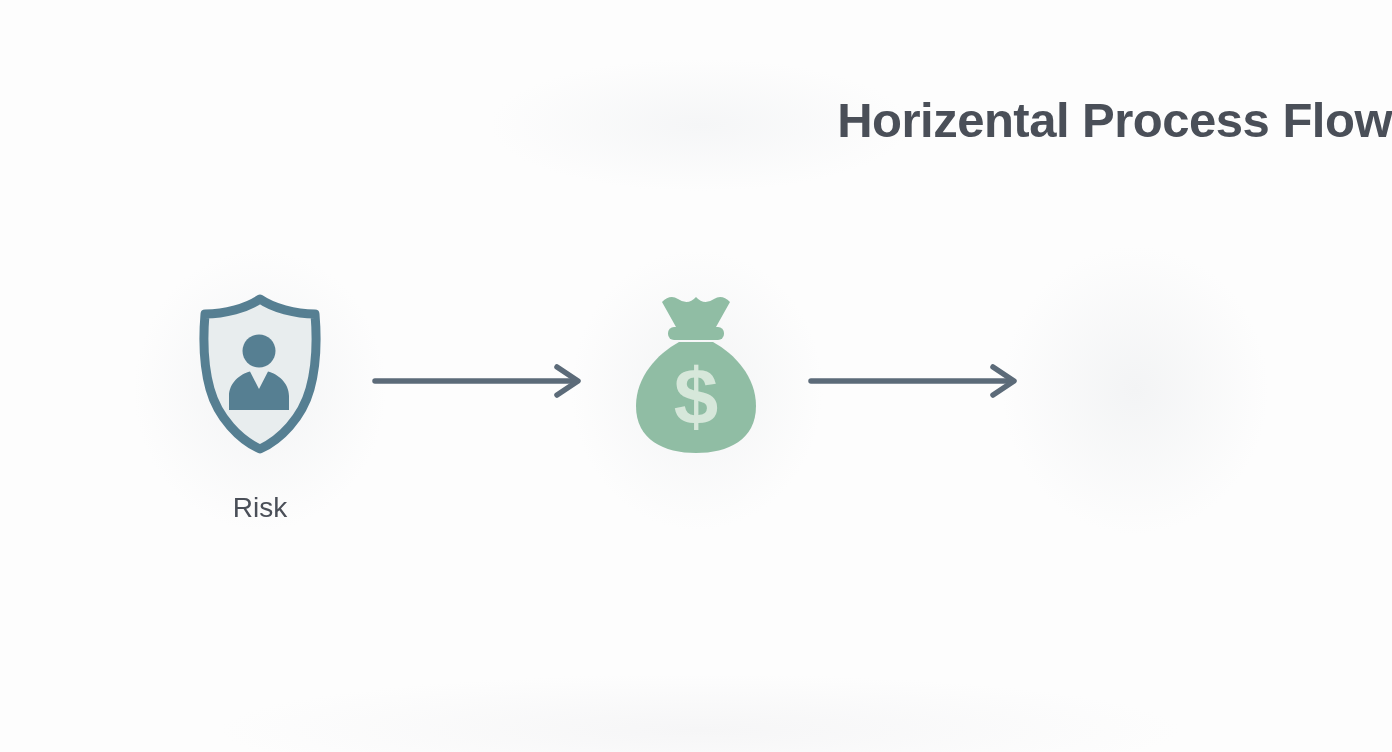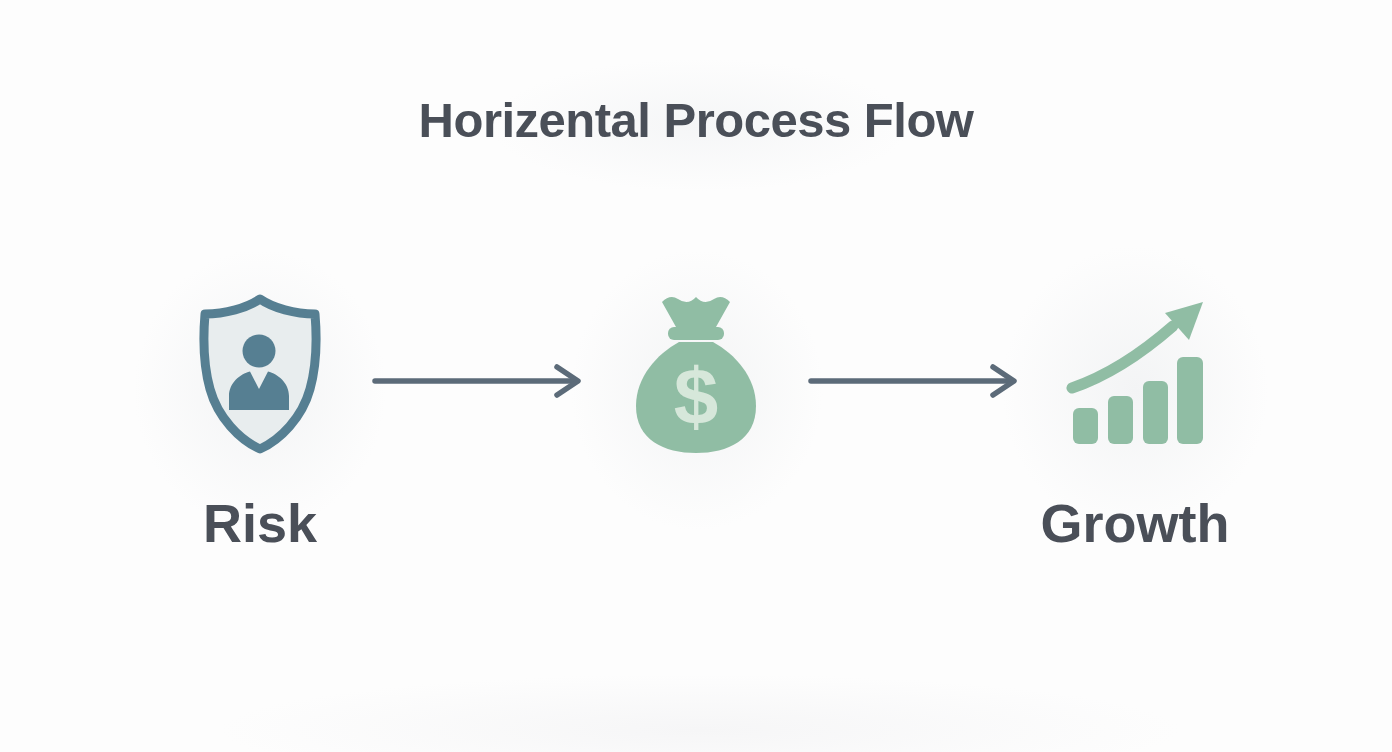--- a/index.html
+++ b/index.html
@@ -20,21 +20,21 @@
       radial-gradient(185px 200px at 1135px 390px, #f3f4f5 0%, rgba(253,253,253,0) 72%),
       radial-gradient(600px 70px at 700px 730px, #f6f6f7 0%, rgba(253,253,253,0) 80%),
       #fdfdfd;
   }
   .title {
     position: absolute;
     top: 92px;
     left: 0;
     width: 100%;
     margin: 0;
-    text-align: center;
+    text-align: right;
     font-size: 49px;
     font-weight: 700;
     letter-spacing: -0.5px;
     color: #4a4f58;
   }
   .node {
     position: absolute;
     top: 290px;
     width: 220px;
     display: flex;
@@ -45,22 +45,22 @@
   .node-yield  { left: 587px; }
   .node-growth { left: 1025px; }
   .icon-wrap {
     height: 168px;
     display: flex;
     align-items: center;
     justify-content: center;
   }
   .node-label {
     margin-top: 34px;
-    font-size: 54px;
-    font-weight: 700;
+    font-size: 28px;
+    font-weight: 400;
     color: #4a4f58;
     text-align: center;
   }
   .flow-arrow {
     position: absolute;
     top: 360px;
   }
   .flow-arrow-1 { left: 372px; }
   .flow-arrow-2 { left: 808px; }
   .dollar {
@@ -100,29 +100,14 @@
         <text class="dollar" x="64" y="131" font-size="80" text-anchor="middle" fill="#d6e7da">$</text>
       </svg>
     </div>
   </div>
 
   <svg class="flow-arrow flow-arrow-2" width="222" height="42" viewBox="0 0 222 42">
     <line x1="3" y1="21" x2="203" y2="21" stroke="#5c6b79" stroke-width="5.5" stroke-linecap="round"></line>
     <polyline points="185,7 206,21 185,35" fill="none" stroke="#5c6b79" stroke-width="5.5" stroke-linecap="round" stroke-linejoin="round"></polyline>
   </svg>
 
-  <div class="node node-growth">
-    <div class="icon-wrap">
-      <svg width="140" height="148" viewBox="0 0 140 148">
-        <g fill="#90bda4">
-          <rect x="8" y="108" width="25" height="36" rx="6"></rect>
-          <rect x="43" y="96" width="25" height="48" rx="6"></rect>
-          <rect x="78" y="81" width="25" height="63" rx="6"></rect>
-          <rect x="112" y="57" width="26" height="87" rx="6"></rect>
-        </g>
-        <path d="M7 88 C42 76 76 54 108 26" fill="none" stroke="#90bda4" stroke-width="11" stroke-linecap="round"></path>
-        <polygon points="138,2 100,13 124,40" fill="#90bda4"></polygon>
-      </svg>
-    </div>
-    <div class="node-label">Growth</div>
-  </div>
 
 </div>
 
 </body></html>

